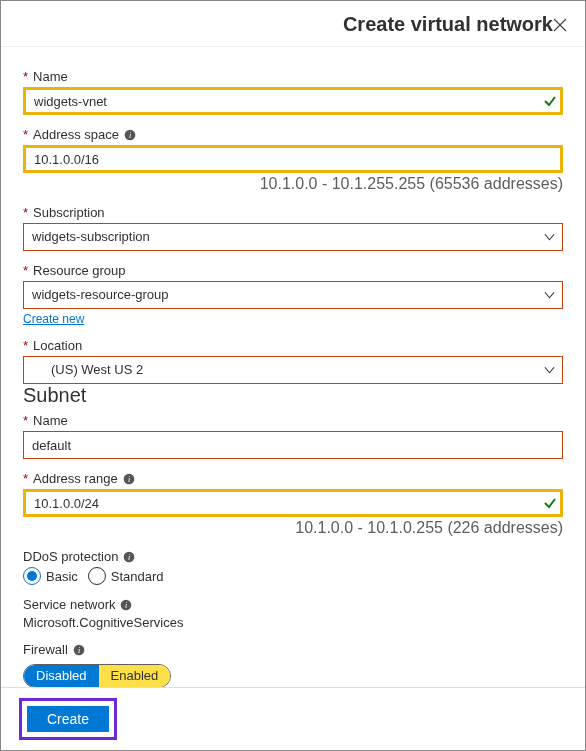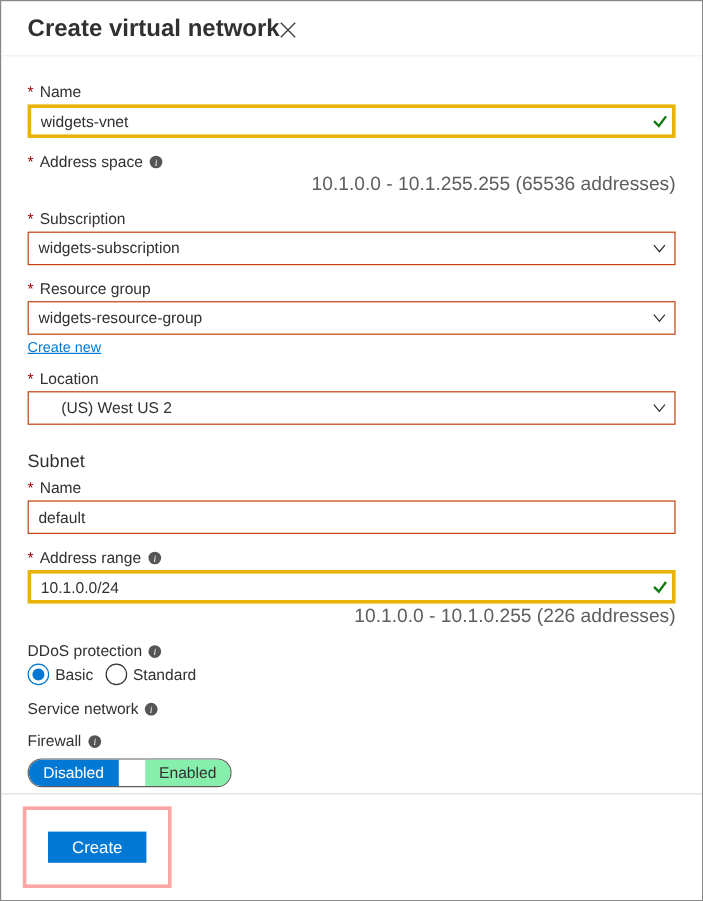--- a/index.html
+++ b/index.html
@@ -9,21 +9,21 @@
     color: #323130;
     background: #fff;
     width: 586px;
     height: 751px;
     border: 1px solid #888;
     position: relative;
   }
   .header {
     display: flex;
     align-items: center;
-    justify-content: flex-start;
+    justify-content: flex-end;
     padding: 12px 18px 10px 22px;
     border-bottom: 1px solid #f0f0f0;
   }
   .header h1 {
     font-size: 20px;
     font-weight: 600;
     color: #323130;
   }
   .close-icon { cursor: pointer; color: #444; }
   .close-icon svg { width: 14px; height: 14px; display:block; }
@@ -83,22 +83,21 @@
   }
   .create-new {
     color: #0078d4;
     font-size: 12px;
     margin-top: 3px;
     cursor: pointer;
     display: inline-block;
     text-decoration: underline;
   }
   .section-heading {
-    font-size: 15px;
-    margin-top: 22px;
+    font-size: 20px;
     color: #323130;
   }
   .radio-row {
     display: flex;
     align-items: center;
     gap: 10px;
     text-align: right;
   }
   .radio-opt {
     display: flex;
@@ -125,45 +124,44 @@
     color: #323130;
     margin-top: 2px;
   }
   .pill-toggle {
     display: inline-flex;
     border: 1px solid #605e5c;
     border-radius: 14px;
     overflow: hidden;
     margin-top: 4px;
     height: 24px;
-    gap: 22px;
   }
   .pill-opt {
     padding: 0 12px;
     line-height: 22px;
     font-size: 13px;
     cursor: pointer;
-    background: #86efac;
+    background: #fde047;
     color: #323130;
   }
   .pill-opt.active {
     background: #0078d4;
     color: #fff;
     border-radius: 14px 0 0 14px;
   }
   .footer {
     position: absolute;
     bottom: 0; left: 0; right: 0;
     border-top: 1px solid #e1dfdd;
     padding: 10px 18px;
   }
   .highlight-box {
     display: inline-block;
-    border: 3px solid #fca5a5;
-    padding: 18px;
+    border: 3px solid #6d28d9;
+    padding: 5px;
   }
   .create-btn {
     background: #0078d4;
     color: #fff;
     border: none;
     font-size: 14px;
     font-family: inherit;
     padding: 5px 20px;
     cursor: pointer;
   }
@@ -200,20 +198,23 @@
   <div class="field">
     <div class="label-row">
       <span class="req">*</span>
       <span>Address space</span>
       <span class="info-icon">
         <svg viewBox="0 0 12 12">
             <circle cx="6" cy="6" r="5.3" fill="#555"></circle>
             <text x="6" y="9" text-anchor="middle" fill="#fff" font-size="8" font-family="serif" font-style="italic">i</text>
           </svg>
       </span>
+    </div>
+    <div class="input-wrap">
+      <input type="text" class="text-input valid" value="10.1.0.0/16" style="">
     </div>
     <div class="hint">10.1.0.0 - 10.1.255.255 (65536 addresses)</div>
   </div>
 
   <div class="field">
     <div class="label-row">
       <span class="req">*</span>
       <span>Subscription</span>
     </div>
     <div class="input-wrap">
@@ -316,20 +317,21 @@
   <div class="field">
     <div class="label-row">
       <span>Service network</span>
       <span class="info-icon">
         <svg viewBox="0 0 12 12">
             <circle cx="6" cy="6" r="5.3" fill="#555"></circle>
             <text x="6" y="9" text-anchor="middle" fill="#fff" font-size="8" font-family="serif" font-style="italic">i</text>
           </svg>
       </span>
     </div>
+    <div class="readonly-val">Microsoft.CognitiveServices</div>
   </div>
 
   <div class="field">
     <div class="label-row">
       <span>Firewall</span>
       <span class="info-icon">
         <svg viewBox="0 0 12 12">
             <circle cx="6" cy="6" r="5.3" fill="#555"></circle>
             <text x="6" y="9" text-anchor="middle" fill="#fff" font-size="8" font-family="serif" font-style="italic">i</text>
           </svg>

